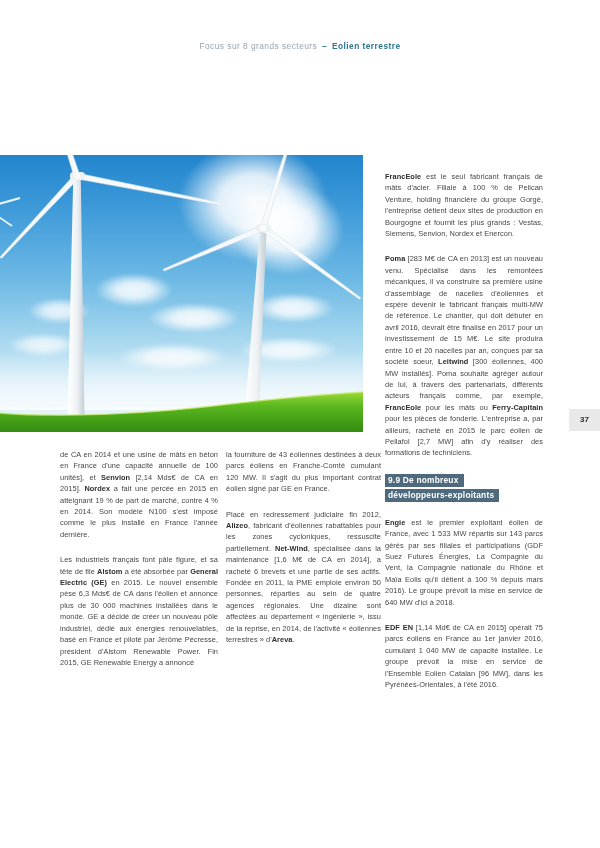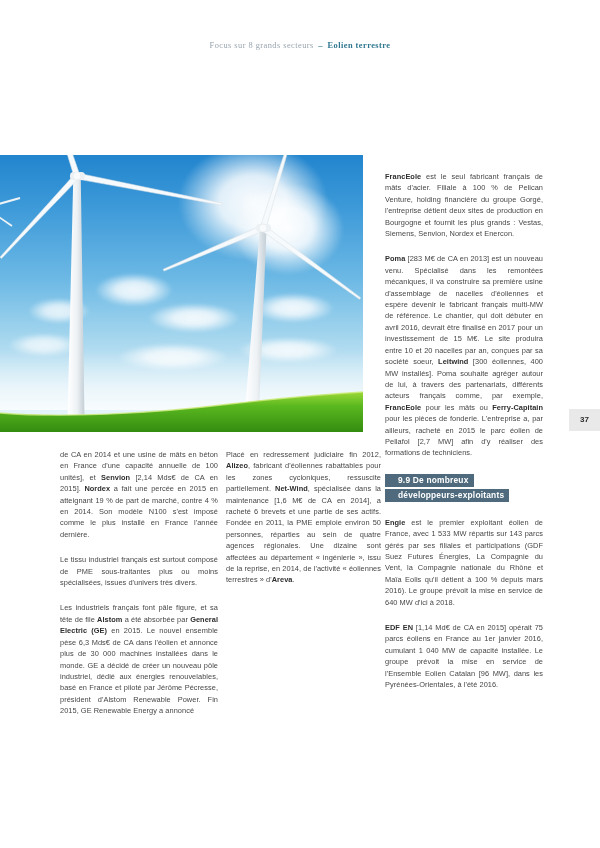--- a/index.html
+++ b/index.html
@@ -3,21 +3,21 @@
 <meta charset="utf-8">
 <style>
   html, body { margin:0; padding:0; background:#ffffff; }
   .page {
     position:relative; width:600px; height:848px; overflow:hidden;
     background:#ffffff; font-family:"Liberation Sans", sans-serif;
   }
   
   .runhead {
     position:absolute; top:41px; left:0; width:600px; text-align:center;
-    font-size:8.4px; letter-spacing:.45px;font-family:Liberation Serif, serif;
+    font-size:8.4px; letter-spacing:.45px;
   }
   .crumb { color:#98a4ae; }
   .sep   { color:#2e7690; font-weight:bold; margin:0 2px; }
   .sect  { color:#2e7690; font-weight:bold; }
 
   
   .photo { position:absolute; left:0; top:155px; width:363px; height:277px; overflow:hidden; }
   .sky {
     position:absolute; inset:0;
     background:linear-gradient(180deg,#2285ce 0%,#3f9bd9 20%,#6db9e5 45%,#a5d6ee 66%,#d7edf7 84%,#eef8fc 100%);
@@ -41,21 +41,21 @@
   }
   .col p { margin:0 0 14px 0; }
   .b { font-weight:bold; color:#2e2e2e; }
   .col1 { left:60px;  top:449px; width:158px; }
   .col2 { left:226px; top:449px; width:155px; }
   .col3 { left:385px; top:155px; width:158px;margin-top:16px; }
 
   .heading { margin:6px 0 14px 0; line-height:15px; text-align:left; }
   .hline {
     background:#4e6a7c; color:#ffffff; font-weight:bold; font-size:8.4px;
-    padding:1px 5px 2px 13px; letter-spacing:.2px;
+    padding:1px 5px 2px 3px; letter-spacing:.2px;
   }
 
   
   .pagetab {
     position:absolute; right:0; top:409px; width:31px; height:22px;
     background:#e9e9e9; text-align:center; line-height:22px;
     font-size:8px; font-weight:bold; color:#2c2c2c;
   }
 
   .footer {
@@ -143,25 +143,25 @@
 
       <g>
         <path d="M0,258 C60,263 150,259 230,249 C290,242 330,239 363,237 L363,277 L0,277 Z" fill="url(#grassG)"></path>
         <path d="M0,258 C60,263 150,259 230,249 C290,242 330,239 363,237" fill="none" stroke="#cdeb7a" stroke-width="1.3" opacity="0.8"></path>
       </g>
     </svg>
   </div>
 
   <div class="col col1">
       <p><span>de CA en 2014 et une usine de mâts en béton en France d'une capacité annuelle de 100 unités], et </span><span class="b">Senvion</span><span> [2,14 Mds€ de CA en 2015]. </span><span class="b">Nordex</span><span> a fait une percée en 2015 en atteignant 19 % de part de marché, contre 4 % en 2014. Son modèle N100 s'est imposé comme le plus installé en France l'année dernière.</span></p>
-      <p><span>Le tissu industriel français est surtout composé de PME sous-traitantes plus ou moins spécialisées, issues d'univers très divers.</span></p>
       <p><span>Les industriels français font pâle figure, et sa tête de file </span><span class="b">Alstom</span><span> a été absorbée par </span><span class="b">General Electric (GE)</span><span> en 2015. Le nouvel ensemble pèse 6,3 Mds€ de CA dans l'éolien et annonce plus de 30 000 machines installées dans le monde. GE a décidé de créer un nouveau pôle industriel, dédié aux énergies renouvelables, basé en France et piloté par Jérôme Pécresse, président d'Alstom Renewable Power. Fin 2015, GE Renewable Energy a annoncé</span></p>
     </div>
 
   <div class="col col2">
+      <p><span>la fourniture de 43 éoliennes destinées à deux parcs éoliens en Franche-Comté cumulant 120 MW. Il s'agit du plus important contrat éolien signé par GE en France.</span></p>
       <p><span>Placé en redressement judiciaire fin 2012, </span><span class="b">Alizeo</span><span>, fabricant d'éoliennes rabattables pour les zones cycloniques, ressuscite partiellement. </span><span class="b">Net-Wind</span><span>, spécialisée dans la maintenance [1,6 M€ de CA en 2014], a racheté 6 brevets et une partie de ses actifs. Fondée en 2011, la PME emploie environ 50 personnes, réparties au sein de quatre agences régionales. Une dizaine sont affectées au département « ingénierie », issu de la reprise, en 2014, de l'activité « éoliennes terrestres » d'</span><span class="b">Areva</span><span>.</span></p>
     </div>
 
   <div class="col col3">
     <div>
         <p><span class="b">FrancEole</span><span> est le seul fabricant français de mâts d'acier. Filiale à 100 % de Pelican Venture, holding financière du groupe Gorgé, l'entreprise détient deux sites de production en Bourgogne et fournit les plus grands : Vestas, Siemens, Senvion, Nordex et Enercon.</span></p>
         <p><span class="b">Poma</span><span> [283 M€ de CA en 2013] est un nouveau venu. Spécialisé dans les remontées mécaniques, il va construire sa première usine d'assemblage de nacelles d'éoliennes et espère devenir le fabricant français multi-MW de référence. Le chantier, qui doit débuter en avril 2016, devrait être finalisé en 2017 pour un investissement de 15 M€. Le site produira entre 10 et 20 nacelles par an, conçues par sa société soeur, </span><span class="b">Leitwind</span><span> [300 éoliennes, 400 MW installés]. Poma souhaite agréger autour de lui, à travers des partenariats, différents acteurs français comme, par exemple, </span><span class="b">FrancEole</span><span> pour les mâts ou </span><span class="b">Ferry-Capitain</span><span> pour les pièces de fonderie. L'entreprise a, par ailleurs, racheté en 2015 le parc éolien de Pellafol [2,7 MW] afin d'y réaliser des formations de techniciens.</span></p>
       </div>
     <div class="heading">
       <span class="hline">9.9 De nombreux</span><br>

